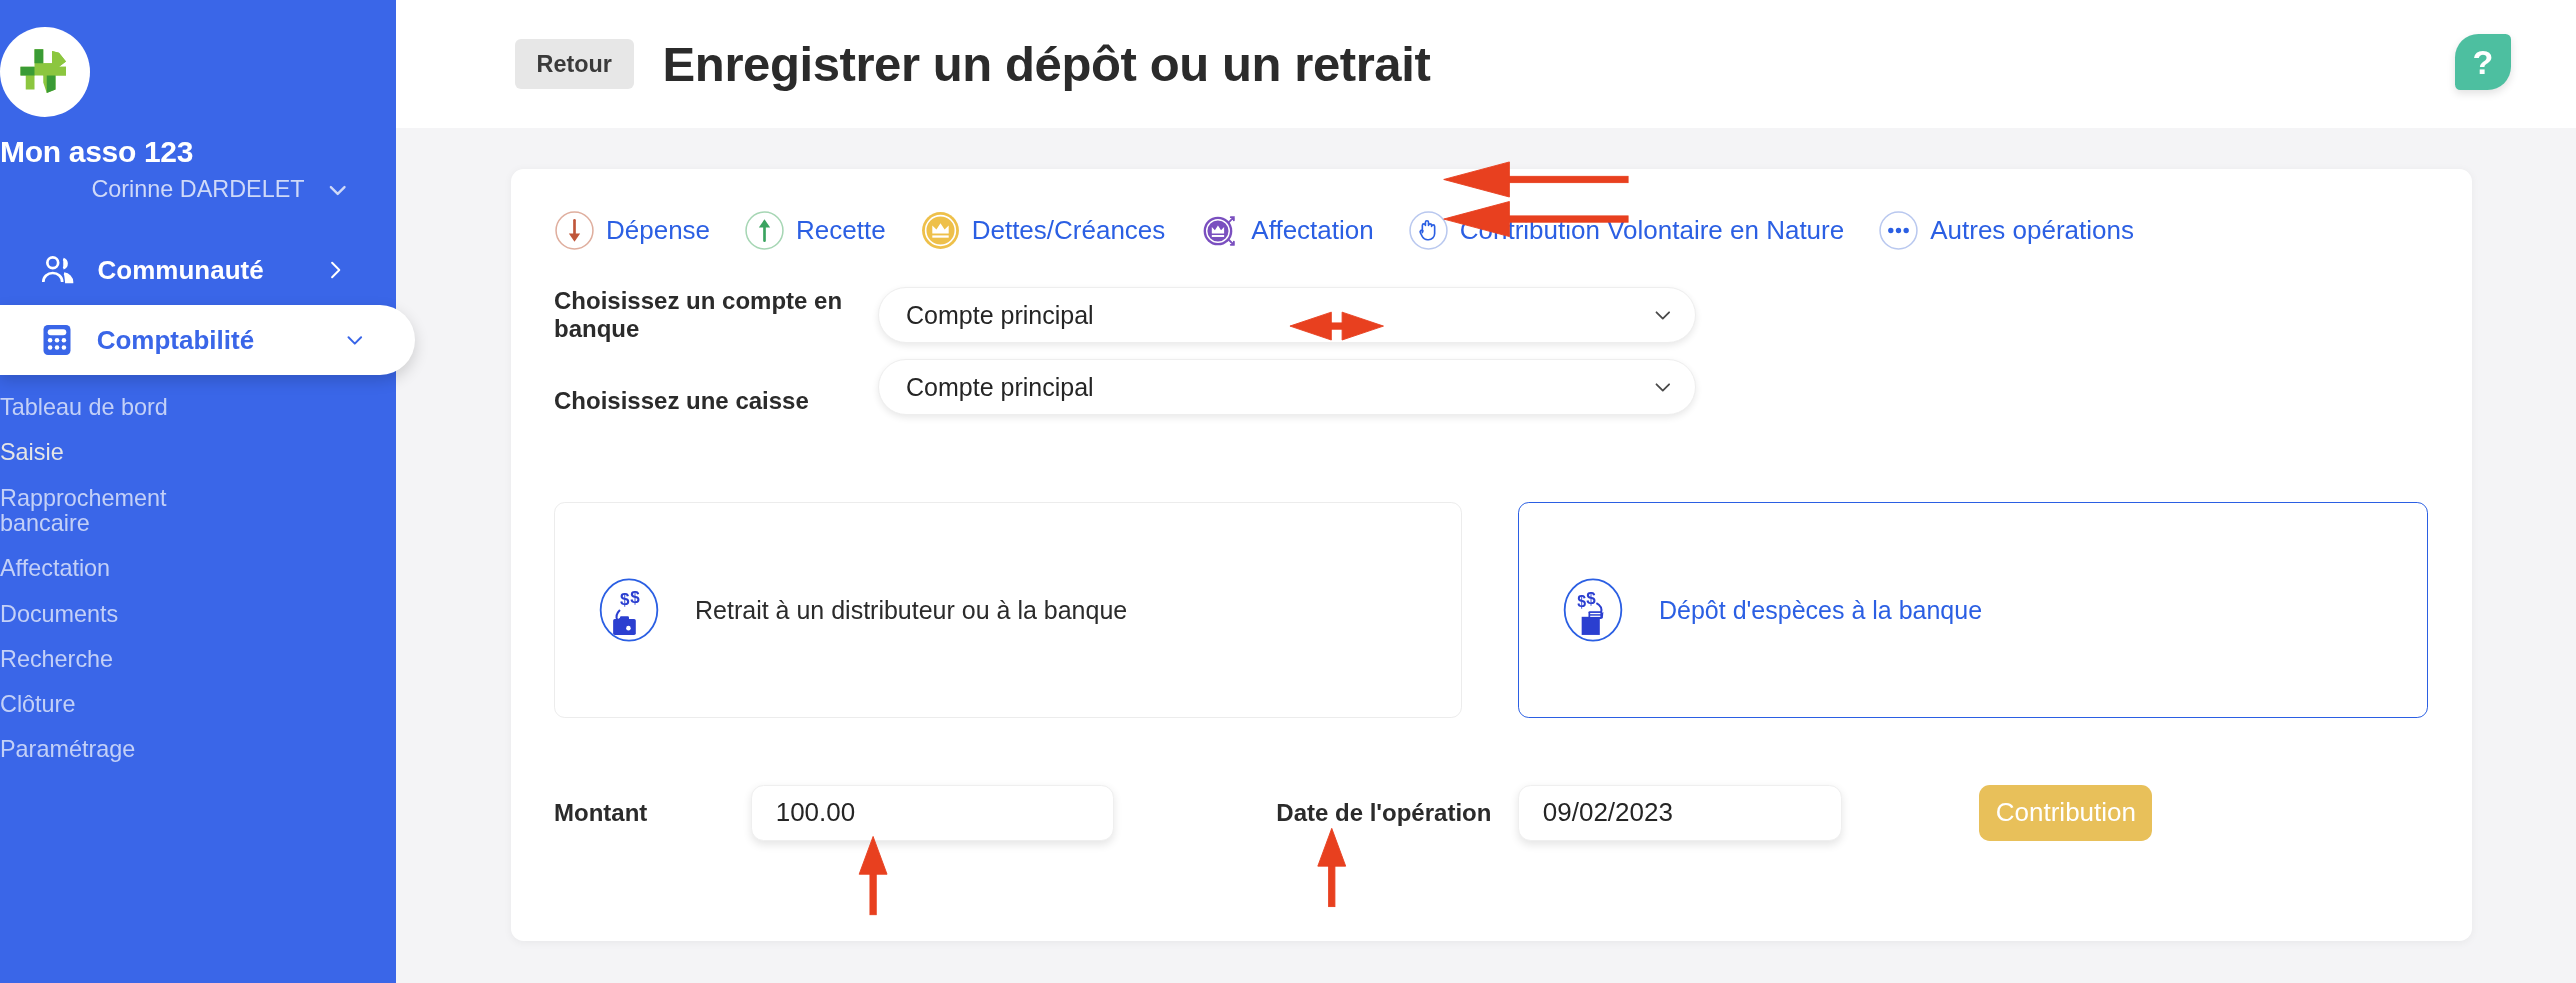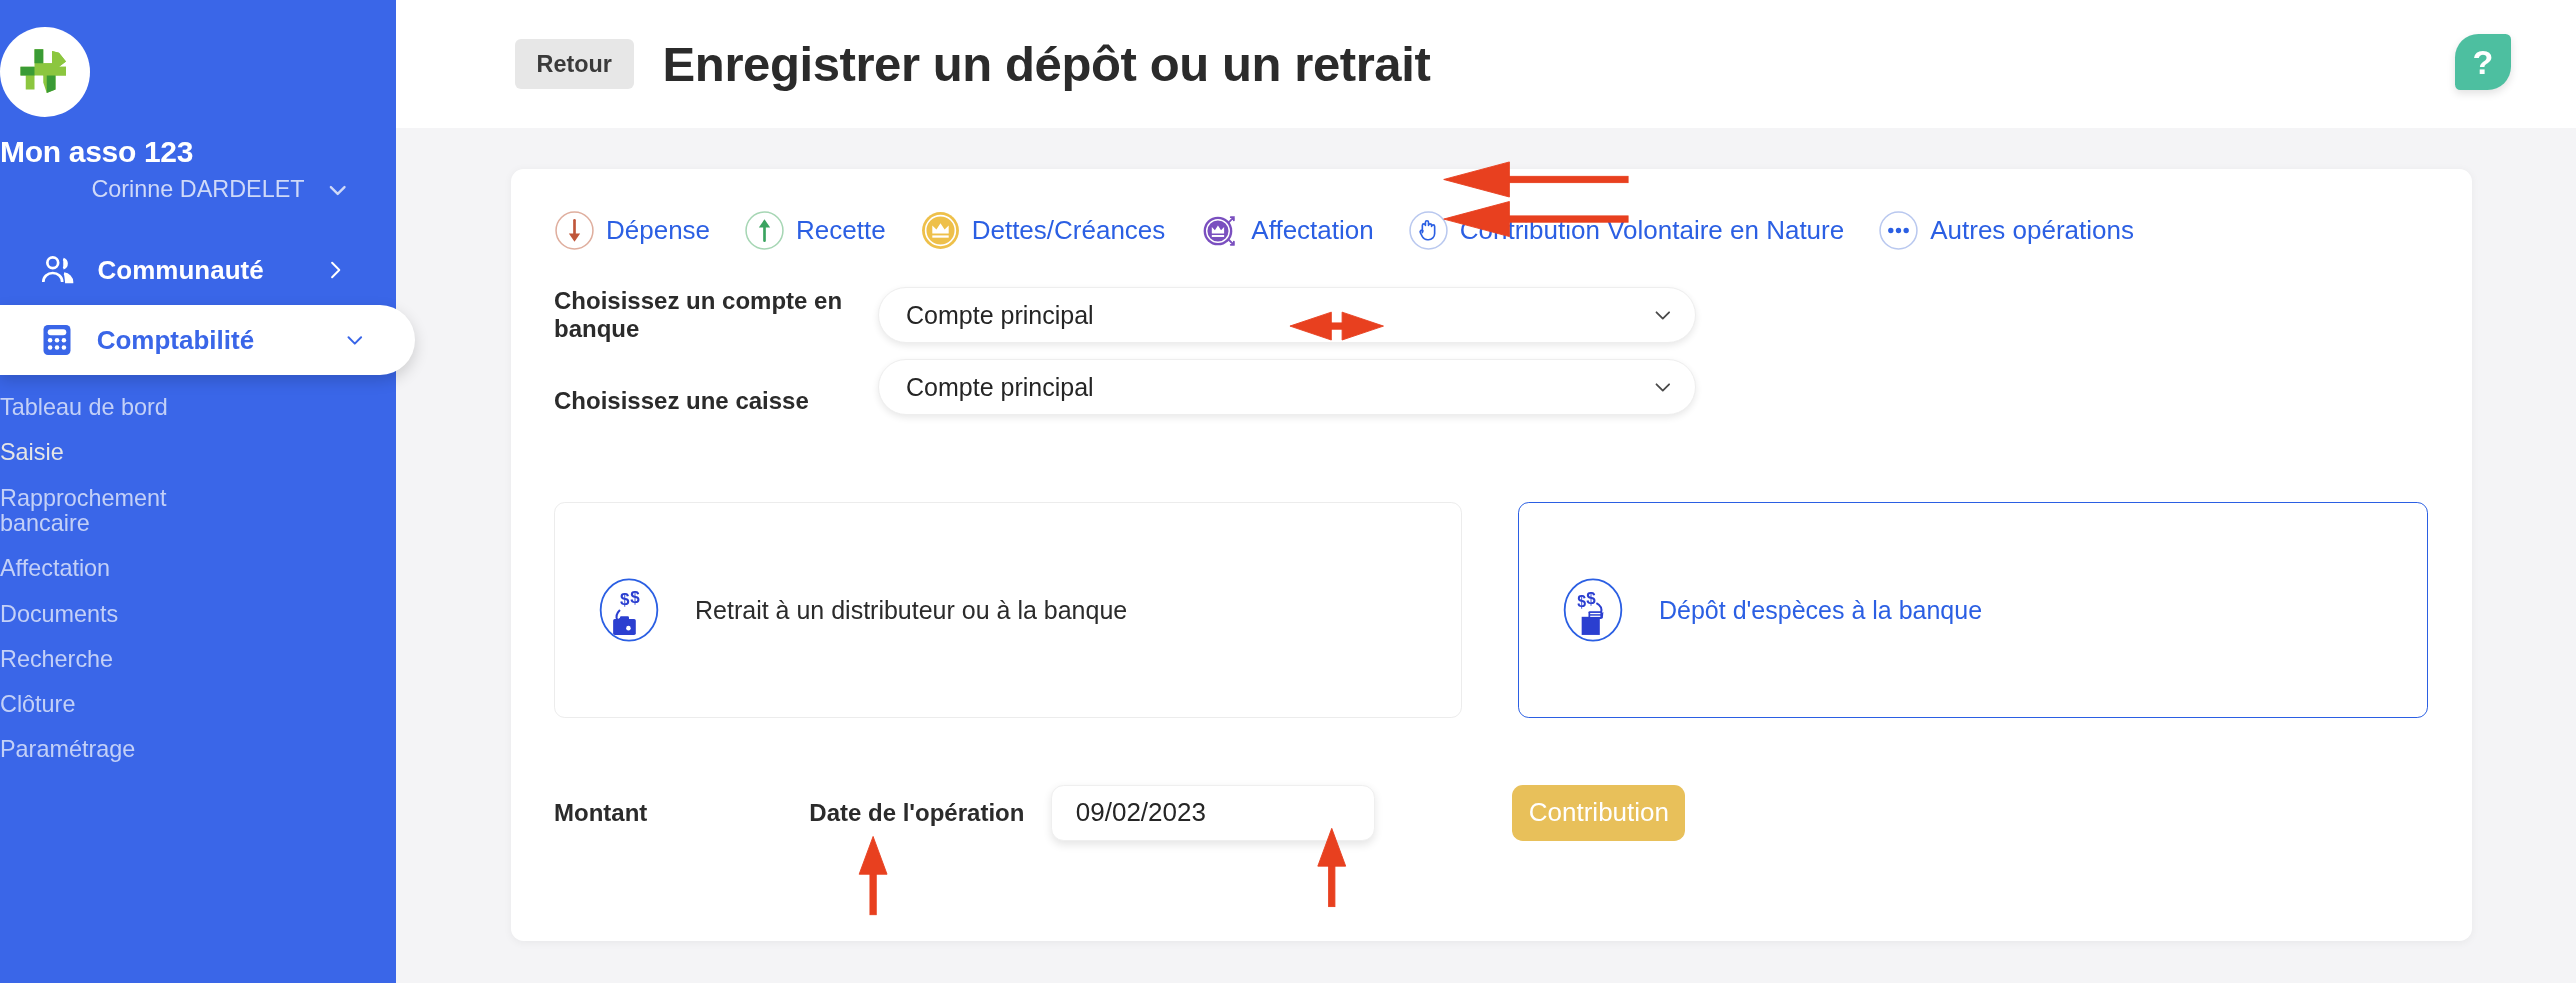--- a/index.html
+++ b/index.html
@@ -426,20 +426,21 @@
             <rect x="27.5" y="32.6" width="9" height="1.1" fill="#ffffff"></rect>
             <rect x="27.5" y="35" width="9" height="1.1" fill="#ffffff"></rect>
           </svg>
           <span class="choice-label">Dépôt d'espèces à la banque</span>
         </div>
 
       </div>
 
       <div class="bottom-row">
         <span class="field-label">Montant</span>
+        <input class="text-input" id="montant-input" type="text" value="100.00" style="">
         <span class="field-label" id="date-label">Date de l'opération</span>
         <input class="text-input" id="date-input" type="text" value="09/02/2023" style="">
         <button class="save-btn">Contribution</button>
       </div>
 
     </div>
 
     <svg class="anno" style="left:0; top:0; width:2180px; height:984px;" viewBox="0 0 2424 1094" width="2180" height="984">
       <g fill="#e8401f" stroke="#e8401f">
 

